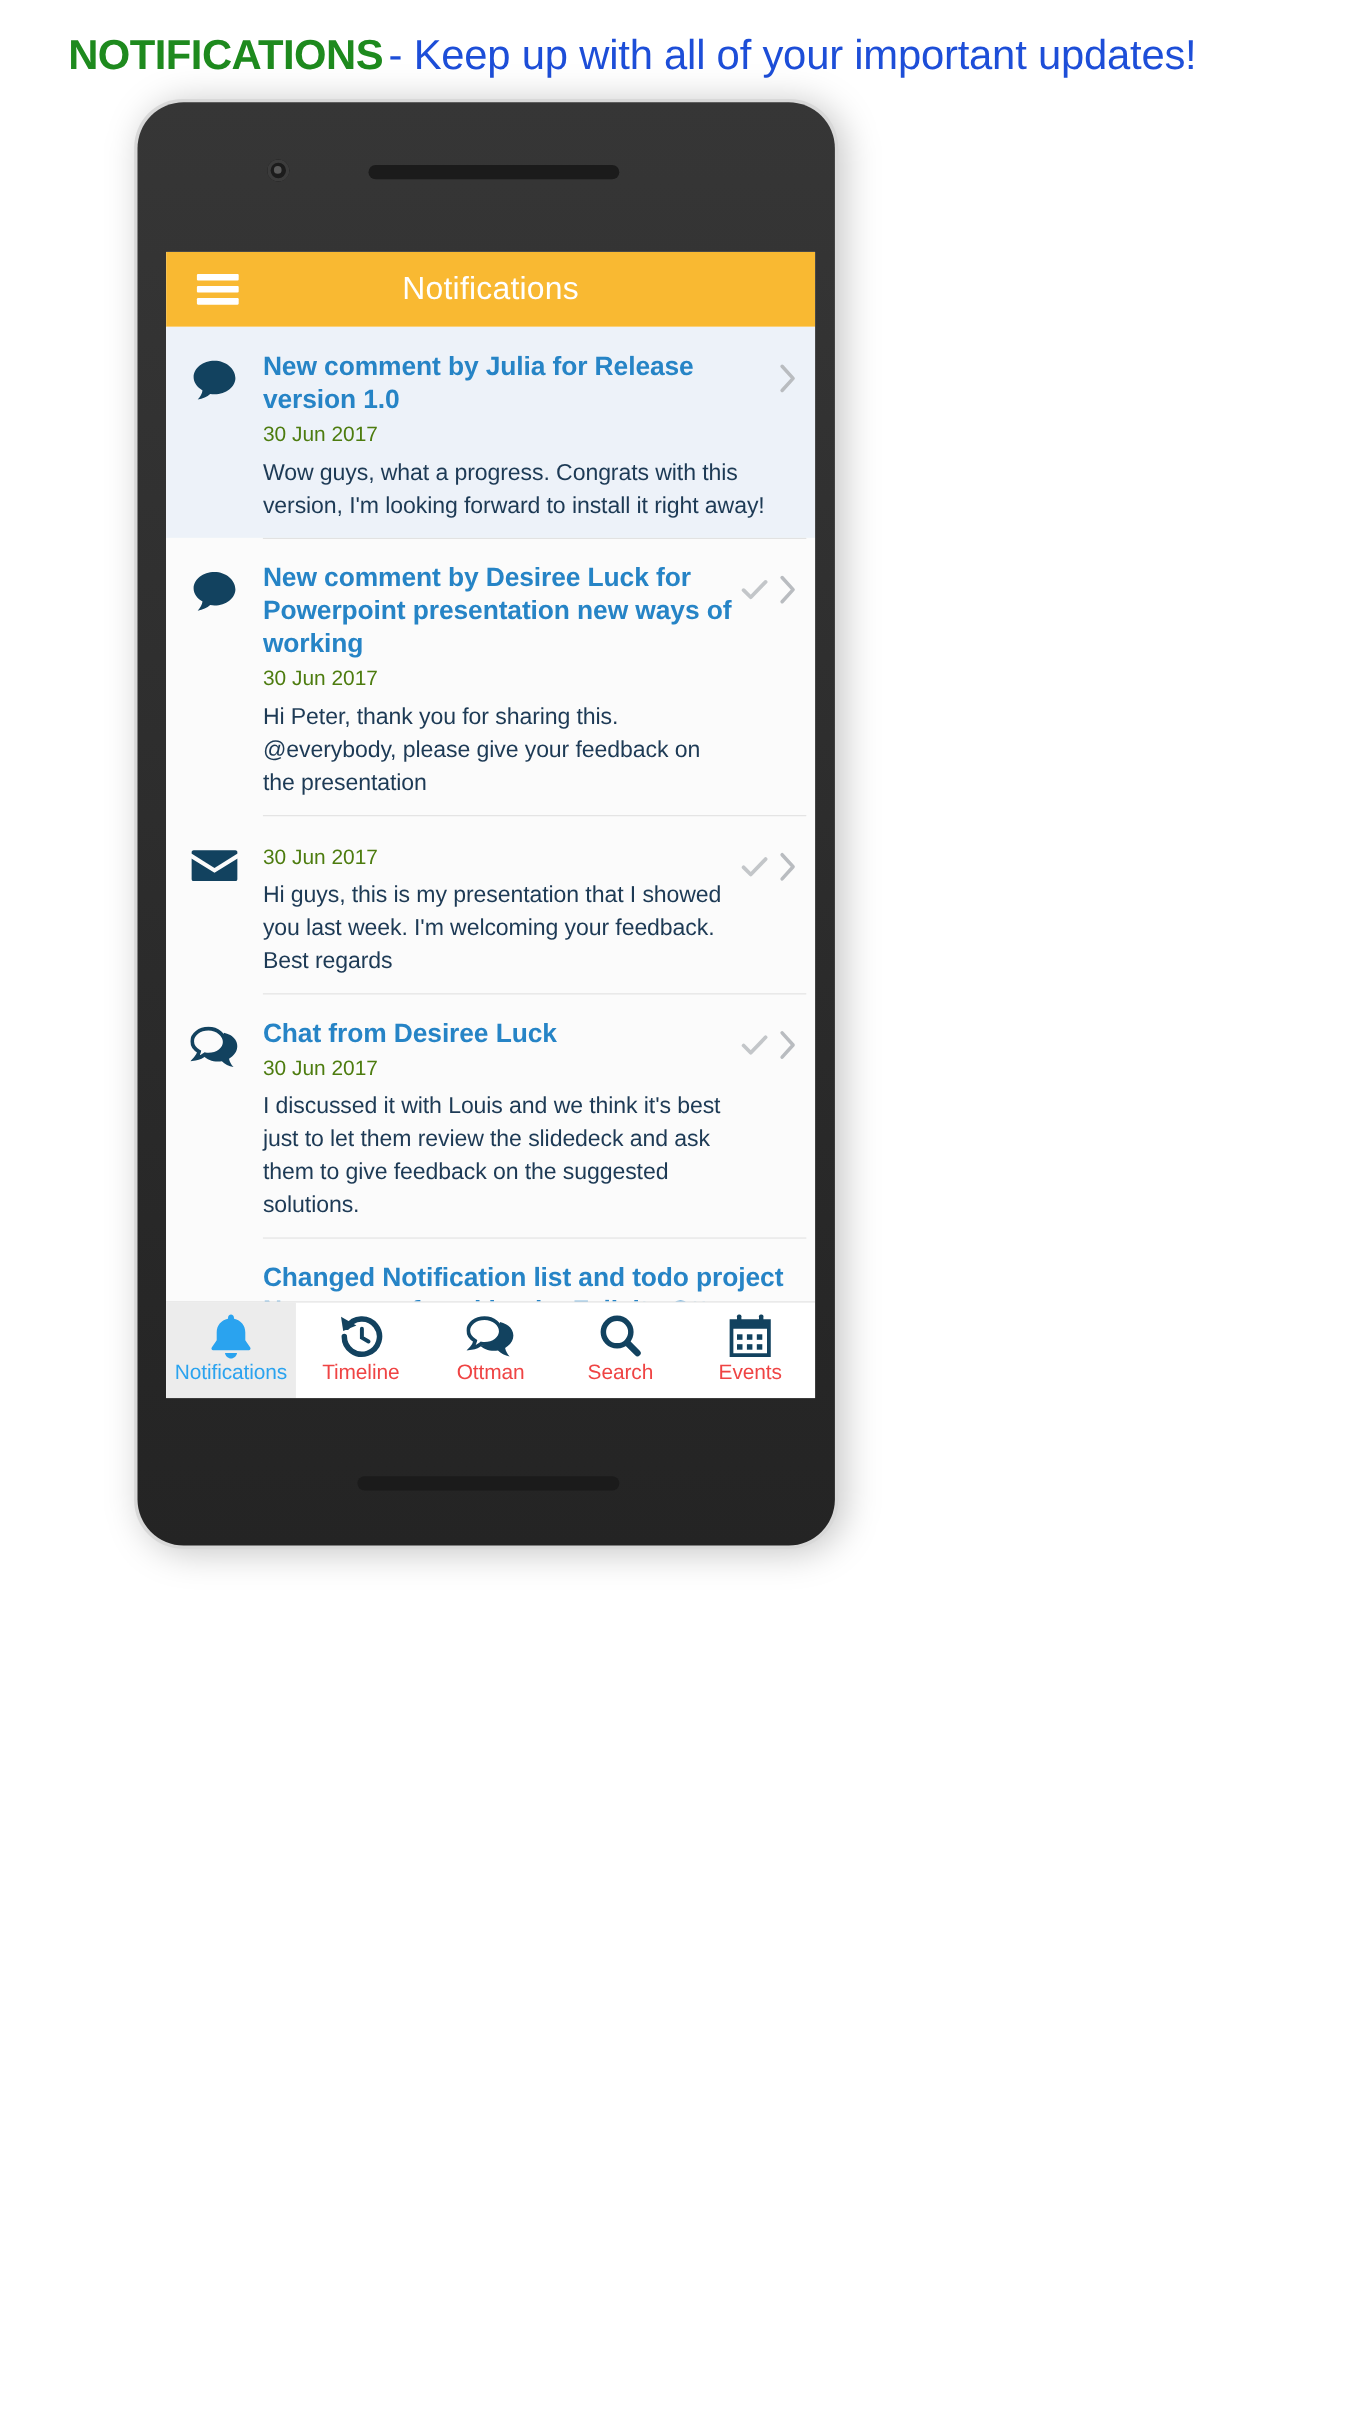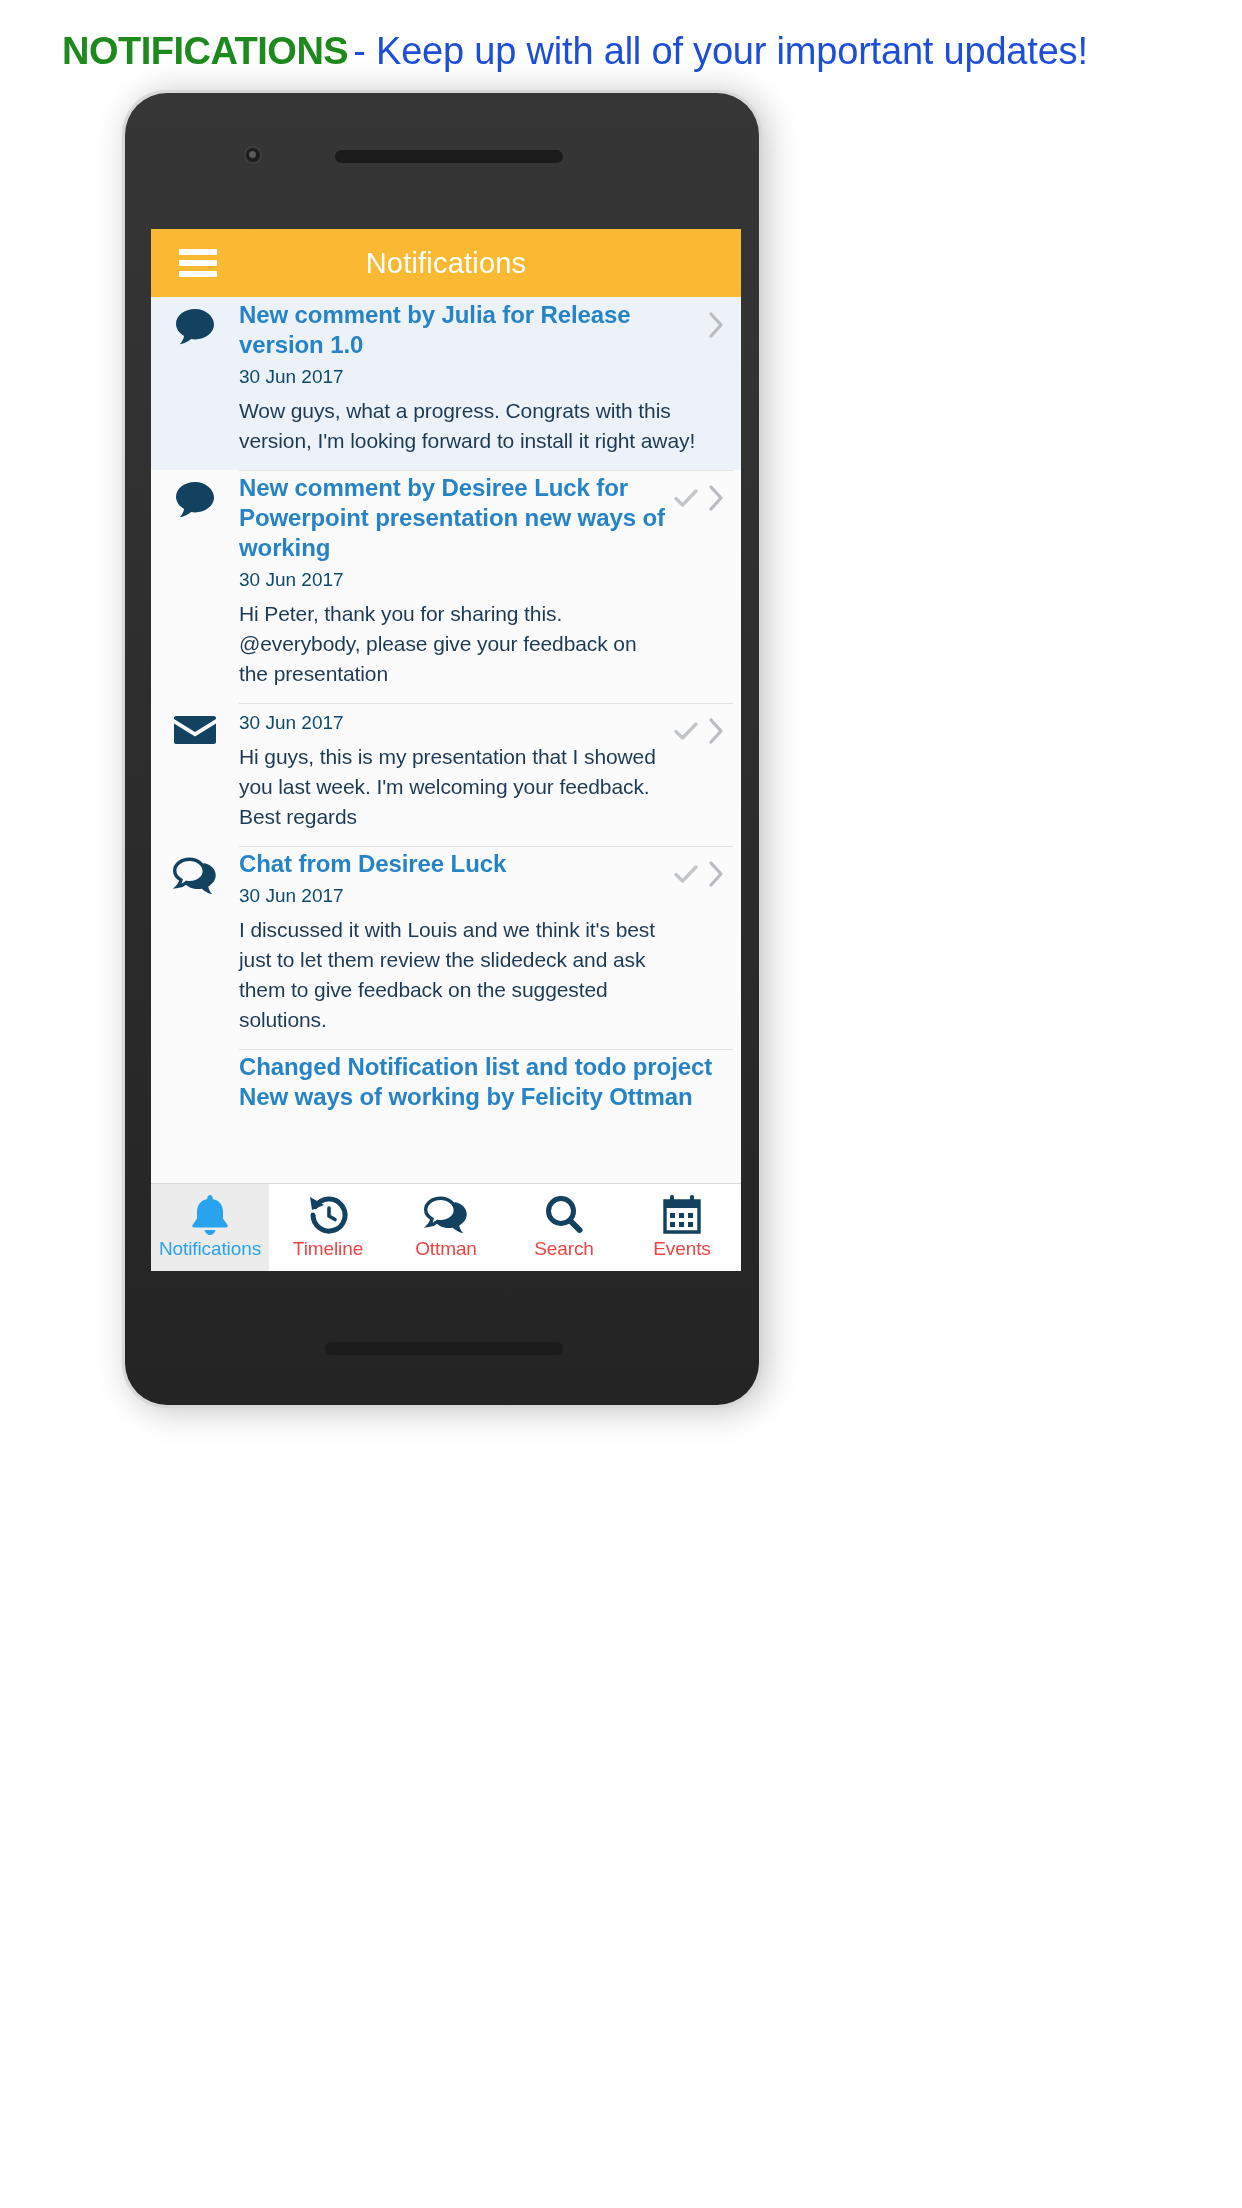--- a/index.html
+++ b/index.html
@@ -117,21 +117,21 @@
 
   
   .list {
     flex: 1 1 auto;
     overflow: hidden;
     background: #fbfbfb;
   }
   .nitem {
     display: flex;
     align-items: flex-start;
-    padding: 3px 14px 14px 0;
+    padding: 22px 14px 14px 0;
     position: relative;
     background: #fbfbfb;
   }
   .nitem.unread { background: #edf2f9; }
   .nitem .divider-line {
     position: absolute; left: 88px; right: 8px; top: 0;
     height: 1px; background: #e2e2e2;
   }
   .nitem:first-child .divider-line { display: none; }
 
@@ -149,21 +149,21 @@
     padding-right: 4px;
   }
   .ntitle {
     color: #2684c6;
     font-weight: bold;
     font-size: 24px;
     line-height: 30px;
     letter-spacing: -0.1px;
   }
   .ndate {
-    color: #0c4a6e;
+    color: #4d7c0f;
     font-size: 19px;
     line-height: 26px;
     margin-top: 4px;
   }
   .nbody {
     color: #1d3a55;
     font-size: 21px;
     line-height: 30px;
     margin-top: 6px;
     letter-spacing: -0.1px;

